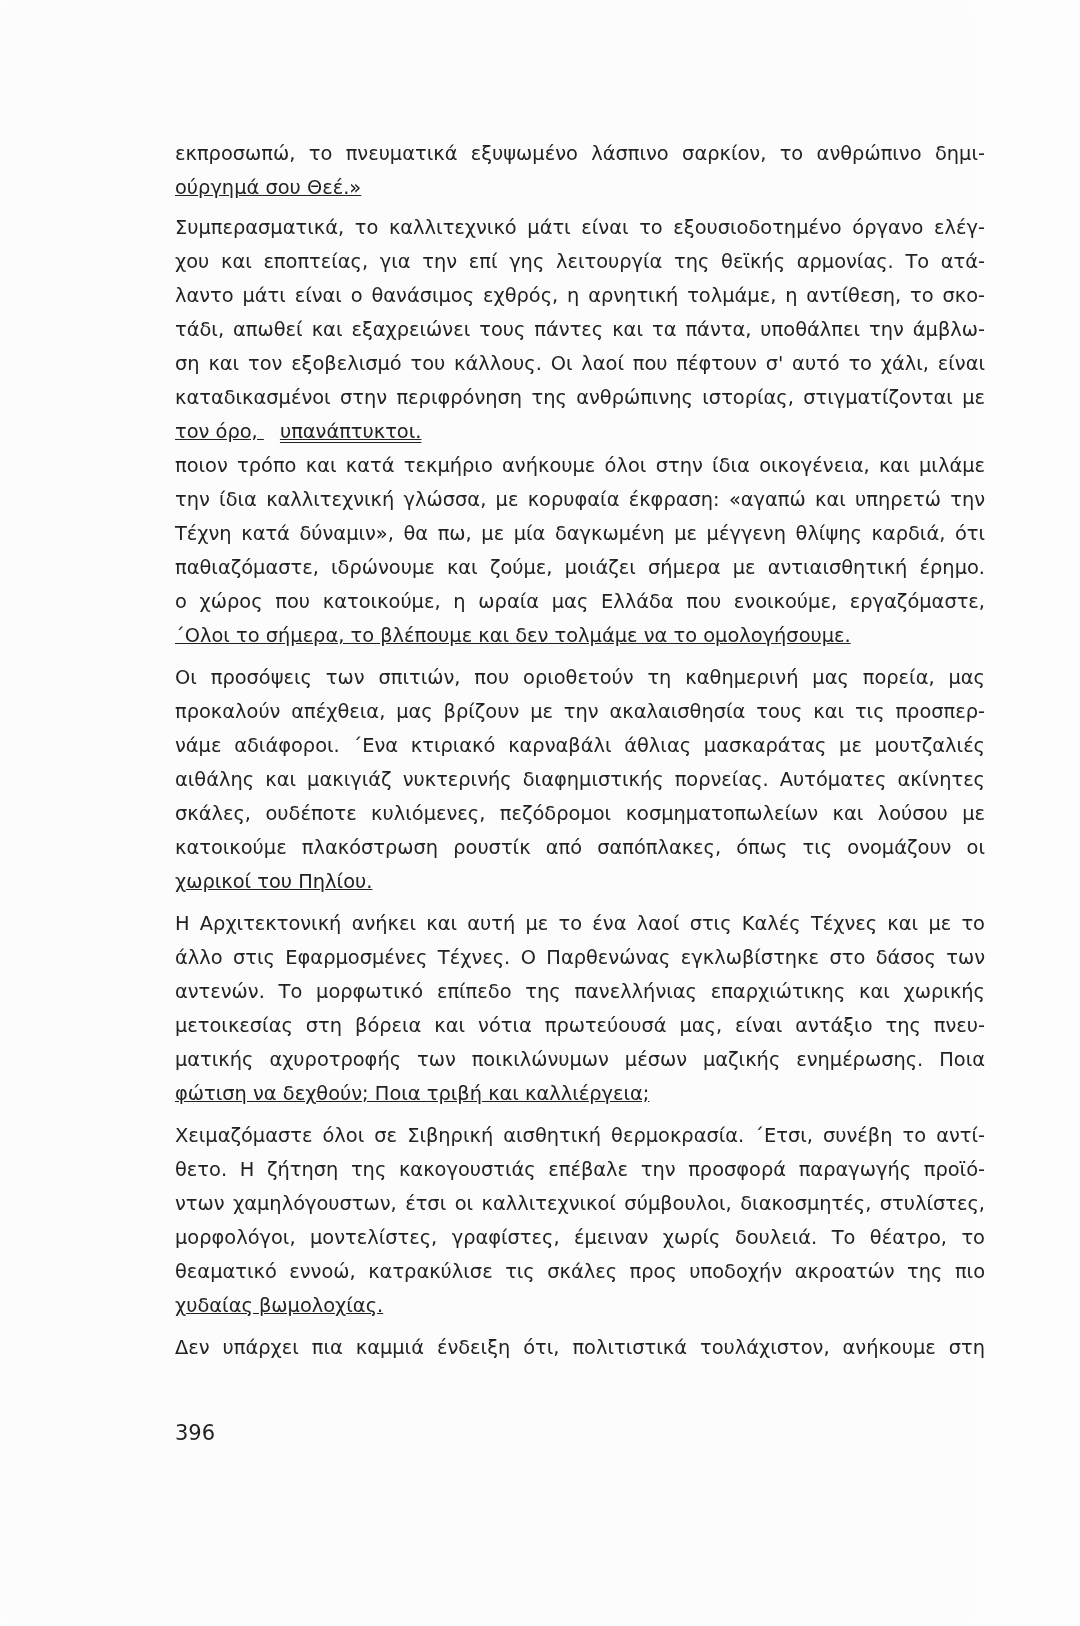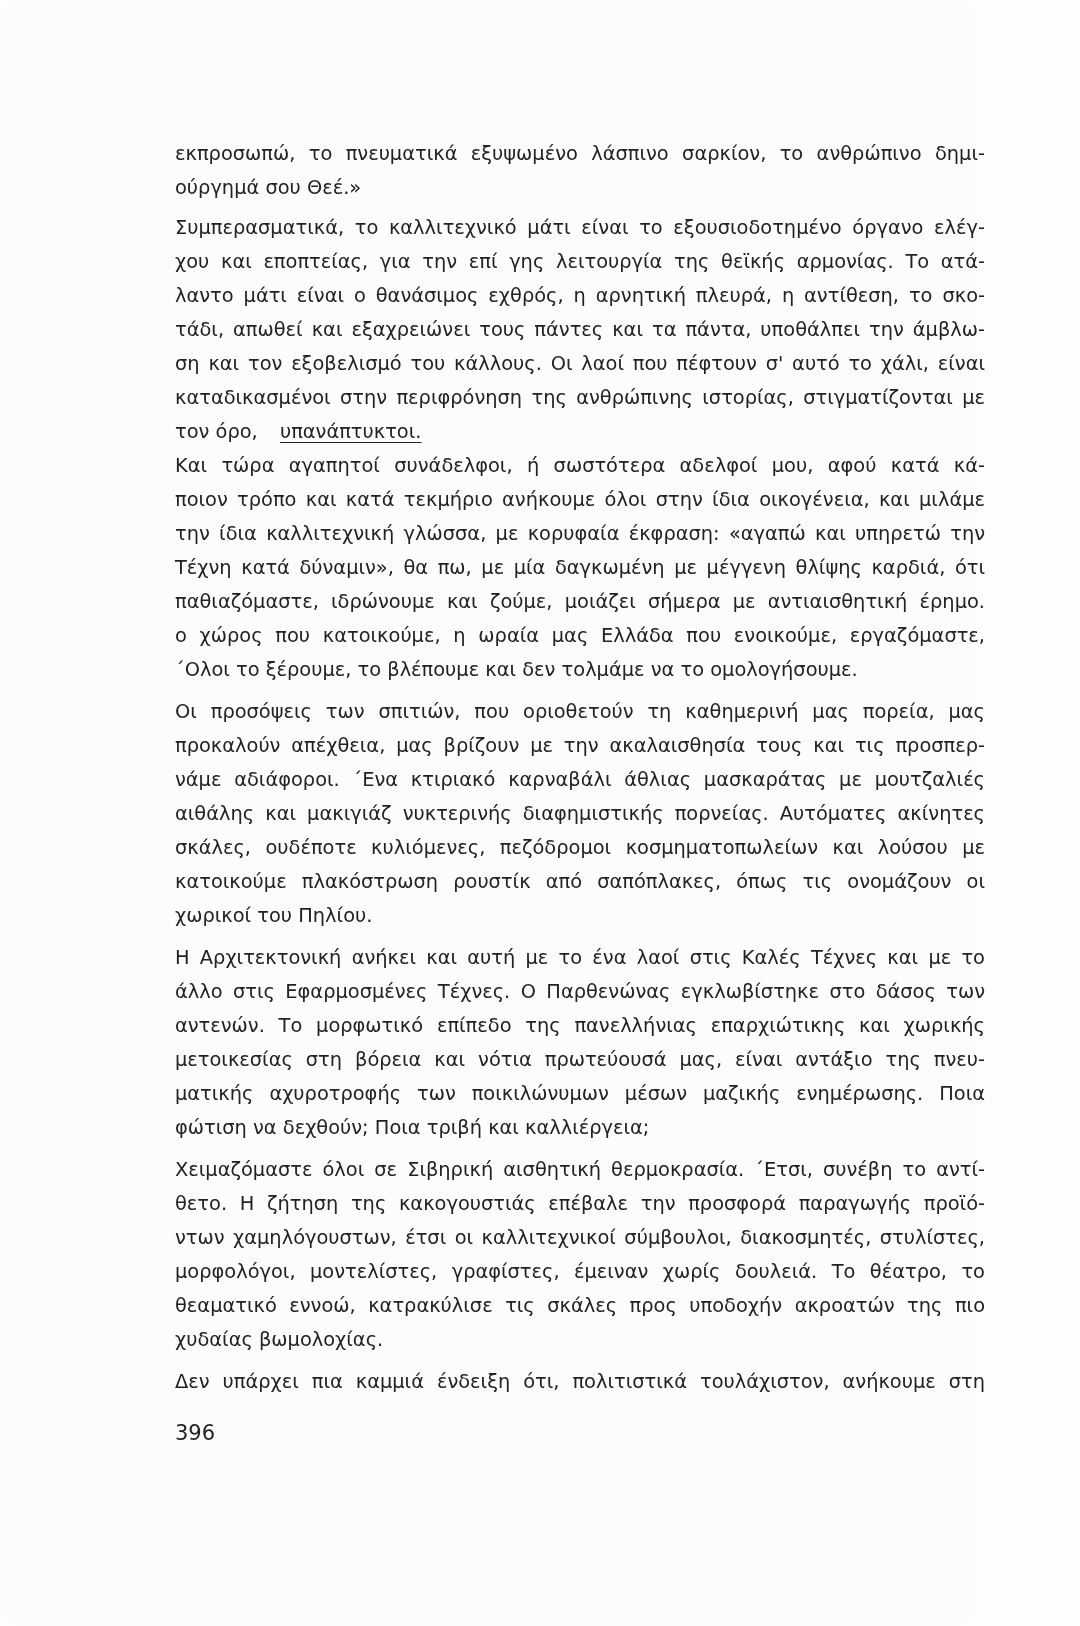--- a/index.html
+++ b/index.html
@@ -35,20 +35,21 @@
     line-height: 34px;
     height: 34px;
     white-space: nowrap;
     text-align: justify;
     text-align-last: justify;
     letter-spacing: 0;
     overflow: visible;
   }
   .line.last {
     text-align-last: left;
+    text-decoration: underline;
   }
   .para-gap {
     height: 6px;
   }
   .para-gap-lg {
     height: 8px;
   }
   .u {
     text-decoration: underline;
     text-decoration-thickness: 1px;
@@ -72,35 +73,34 @@
 
     <div>
       <div class="line">εκπροσωπώ, το πνευματικά εξυψωμένο λάσπινο σαρκίον, το ανθρώπινο δημι-</div>
       <div class="line last">ούργημά σου Θεέ.»</div>
     </div>
     <div class="para-gap"></div>
 
     <div>
       <div class="line">Συμπερασματικά, το καλλιτεχνικό μάτι είναι το εξουσιοδοτημένο όργανο ελέγ-</div>
       <div class="line">χου και εποπτείας, για την επί γης λειτουργία της θεϊκής αρμονίας. Το ατά-</div>
-      <div class="line">λαντο μάτι είναι ο θανάσιμος εχθρός, η αρνητική πλευρά, η αντίθεση, το σκο-</div>
+      <div class="line">λαντο μάτι είναι ο θανάσιμος εχθρός, η αρνητική τολμάμε, η αντίθεση, το σκο-</div>
       <div class="line">τάδι, απωθεί και εξαχρειώνει τους πάντες και τα πάντα, υποθάλπει την άμβλω-</div>
       <div class="line">ση και τον εξοβελισμό του κάλλους. Οι λαοί που πέφτουν σ' αυτό το χάλι, είναι</div>
       <div class="line">καταδικασμένοι στην περιφρόνηση της ανθρώπινης ιστορίας, στιγματίζονται με</div>
       <div class="line last"><span>τον όρο, </span><span class="u">υπανάπτυκτοι.</span></div>
     </div>
 
     <div>
-      <div class="line">Και τώρα αγαπητοί συνάδελφοι, ή σωστότερα αδελφοί μου, αφού κατά κά-</div>
       <div class="line">ποιον τρόπο και κατά τεκμήριο ανήκουμε όλοι στην ίδια οικογένεια, και μιλάμε</div>
       <div class="line">την ίδια καλλιτεχνική γλώσσα, με κορυφαία έκφραση: «αγαπώ και υπηρετώ την</div>
       <div class="line">Τέχνη κατά δύναμιν», θα πω, με μία δαγκωμένη με μέγγενη θλίψης καρδιά, ότι</div>
       <div class="line">παθιαζόμαστε, ιδρώνουμε και ζούμε, μοιάζει σήμερα με αντιαισθητική έρημο.</div>
       <div class="line">ο χώρος που κατοικούμε, η ωραία μας Ελλάδα που ενοικούμε, εργαζόμαστε,</div>
-      <div class="line last">΄Ολοι το ξέρουμε, το βλέπουμε και δεν τολμάμε να το ομολογήσουμε.</div>
+      <div class="line last">΄Ολοι το σήμερα, το βλέπουμε και δεν τολμάμε να το ομολογήσουμε.</div>
     </div>
     <div class="para-gap-lg"></div>
 
     <div>
       <div class="line">Οι προσόψεις των σπιτιών, που οριοθετούν τη καθημερινή μας πορεία, μας</div>
       <div class="line">προκαλούν απέχθεια, μας βρίζουν με την ακαλαισθησία τους και τις προσπερ-</div>
       <div class="line">νάμε αδιάφοροι. ΄Ενα κτιριακό καρναβάλι άθλιας μασκαράτας με μουτζαλιές</div>
       <div class="line">αιθάλης και μακιγιάζ νυκτερινής διαφημιστικής πορνείας. Αυτόματες ακίνητες</div>
       <div class="line">σκάλες, ουδέποτε κυλιόμενες, πεζόδρομοι κοσμηματοπωλείων και λούσου με</div>
       <div class="line">κατοικούμε πλακόστρωση ρουστίκ από σαπόπλακες, όπως τις ονομάζουν οι</div>

